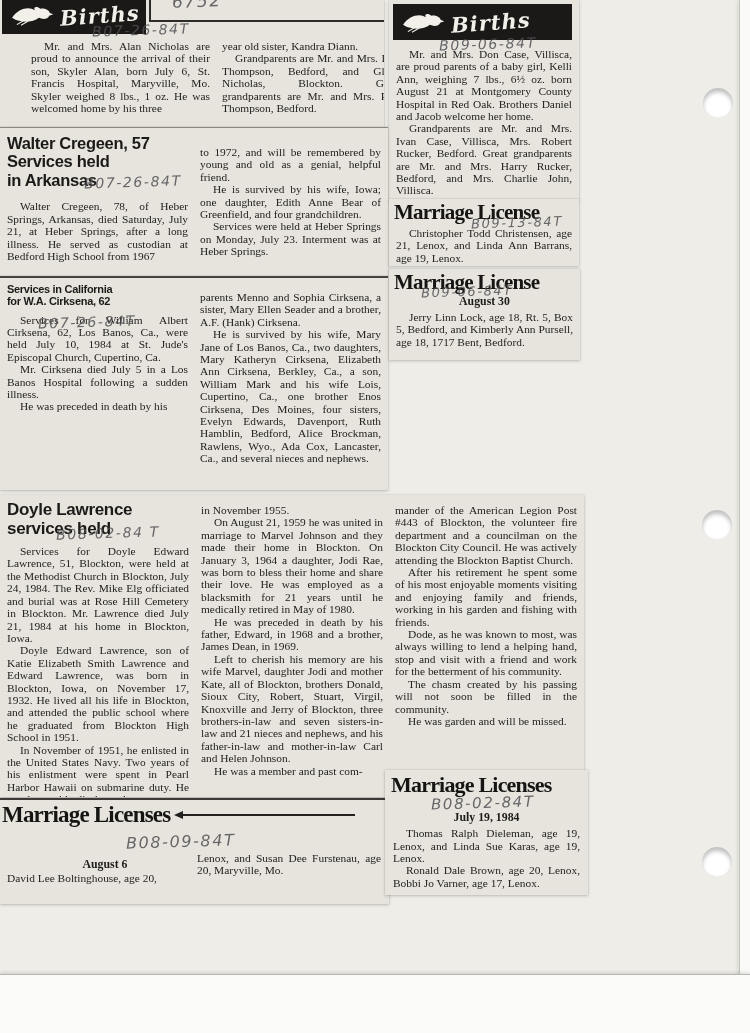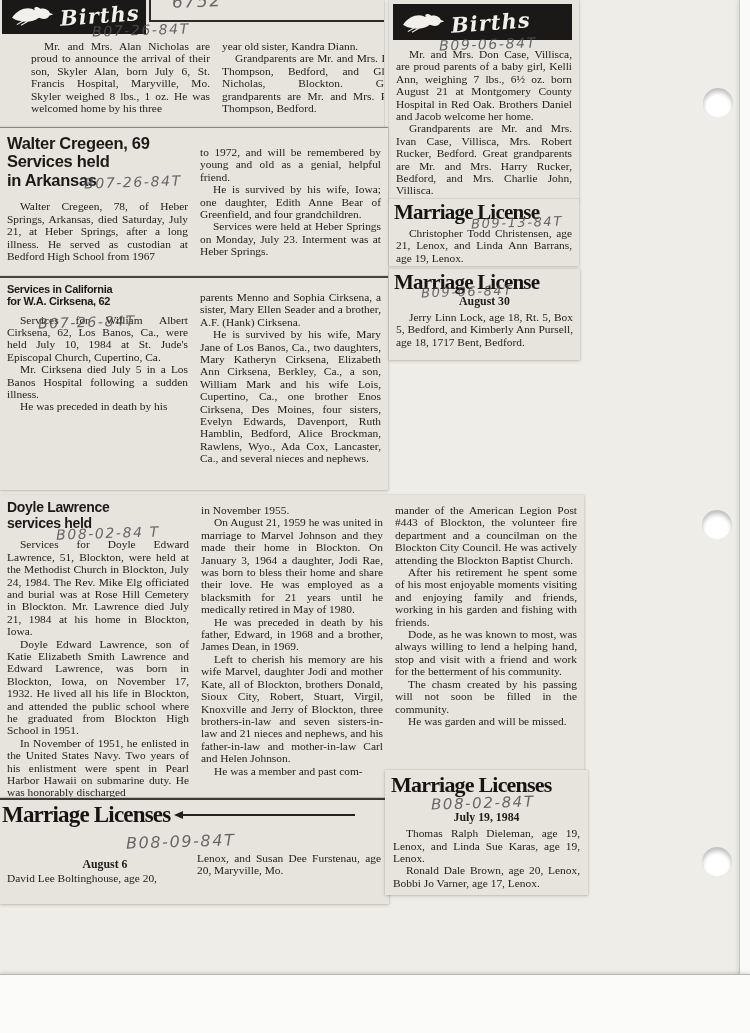--- a/index.html
+++ b/index.html
@@ -80,21 +80,21 @@
   <div class="news" style="position:absolute;left:7px;top:48px;width:176px;">
     <p class="news">Mr. and Mrs. Don Case, Villisca, are proud parents of a baby girl, Kelli Ann, weighing 7 lbs., 6½ oz. born August 21 at Montgomery County Hospital in Red Oak. Brothers Daniel and Jacob welcome her home.</p>
     <p class="news">Grandparents are Mr. and Mrs. Ivan Case, Villisca, Mrs. Robert Rucker, Bedford. Great grandparents are Mr. and Mrs. Harry Rucker, Bedford, and Mrs. Charlie John, Villisca.</p>
   </div>
 </div>
 
 <div class="clip" style="left:0;top:127px;width:388px;height:149px;border-top:1px solid #8a877f;">
   <div class="cols" style="position:absolute;left:0;top:6px;width:388px;box-sizing:border-box;">
     <div class="col">
       <div class="headline-sans" style="font-size:16.5px;">
-        <div>Walter Cregeen, 69</div>
+        <div>Walter Cregeen, 57</div>
         <div>Services held</div>
         <div>in Arkansas</div>
       </div>
       <p class="news cont" style="margin-top:11px;text-indent:13px;">Walter Cregeen, 78, of Heber Springs, Arkansas, died Saturday, July 21, at Heber Springs, after a long illness. He served as custodian at Bedford High School from 1967</p>
     </div>
     <div class="col news" style="padding-top:12px;">
       <p class="news cont">to 1972, and will be remembered by young and old as a genial, helpful friend.</p>
       <p class="news">He is survived by his wife, Iowa; one daughter, Edith Anne Bear of Greenfield, and four grandchildren.</p>
       <p class="news">Services were held at Heber Springs on Monday, July 23. Interment was at Heber Springs.</p>
     </div>
@@ -132,21 +132,21 @@
 <div class="clip" style="left:389px;top:269px;width:191px;height:91px;">
   <div class="headline-serif" style="font-size:21px;padding:2px 0 0 5px;">Marriage License</div>
   <span class="hand" style="left:32px;top:15px;font-size:13px;">B09-06-84T</span>
   <p class="subhead" style="margin-top:1px;">August 30</p>
   <p class="news" style="margin:2px 7px 0 7px;">Jerry Linn Lock, age 18, Rt. 5, Box 5, Bedford, and Kimberly Ann Pursell, age 18, 1717 Bent, Bedford.</p>
 </div>
 
 <div class="clip" style="left:0;top:495px;width:584px;height:302px;">
   <div class="cols" style="position:absolute;left:0;top:5px;width:584px;box-sizing:border-box;">
     <div class="col">
-      <div class="headline-sans" style="font-size:14px;">
+      <div class="headline-sans" style="font-size:17px;">
         <div>Doyle Lawrence</div>
         <div>services held</div>
       </div>
       <div class="news" style="margin-top:7px;">
         <p class="news">Services for Doyle Edward Lawrence, 51, Blockton, were held at the Methodist Church in Blockton, July 24, 1984. The Rev. Mike Elg officiated and burial was at Rose Hill Cemetery in Blockton. Mr. Lawrence died July 21, 1984 at his home in Blockton, Iowa.</p>
         <p class="news">Doyle Edward Lawrence, son of Katie Elizabeth Smith Lawrence and Edward Lawrence, was born in Blockton, Iowa, on November 17, 1932. He lived all his life in Blockton, and attended the public school where he graduated from Blockton High School in 1951.</p>
         <p class="news">In November of 1951, he enlisted in the United States Navy. Two years of his enlistment were spent in Pearl Harbor Hawaii on submarine duty. He was honorably discharged</p>
       </div>
     </div>
     <div class="col news" style="padding-top:4px;">

